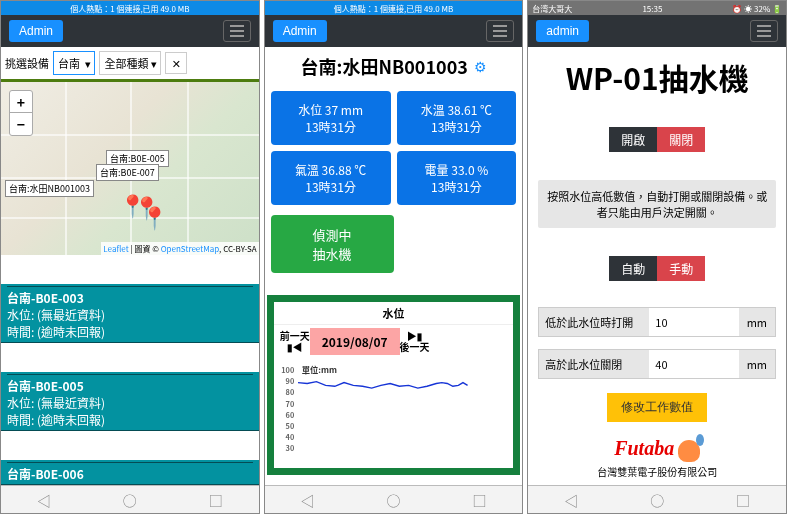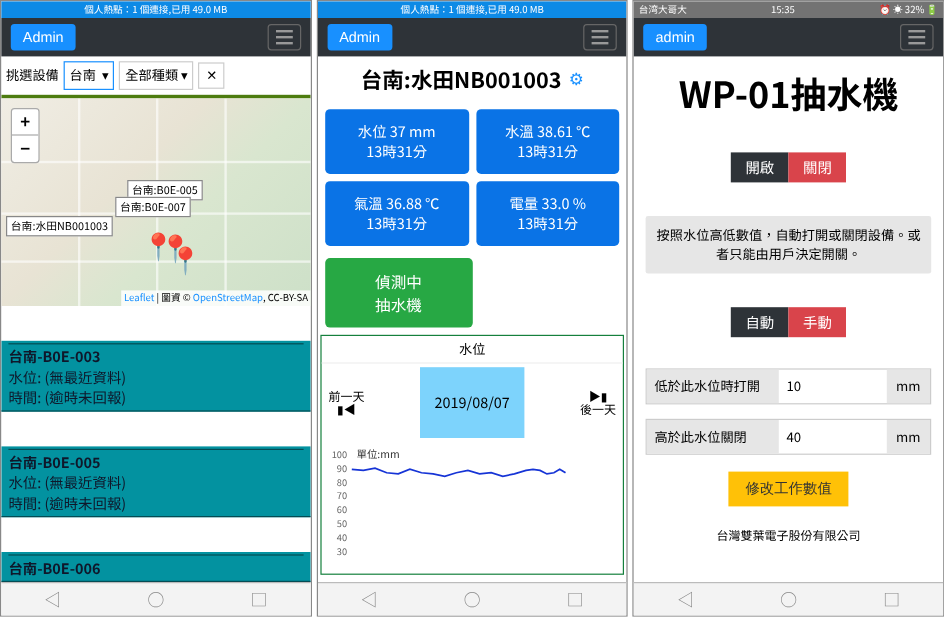--- a/index.html
+++ b/index.html
@@ -21,33 +21,33 @@
   .road { position: absolute; background: #fff; opacity: 0.6; }
   .road.h { height: 2px; width: 100%; }
   .road.v { width: 2px; height: 100%; }
   .zoom { position: absolute; top: 8px; left: 8px; background: #fff; border: 1px solid #aaa; border-radius: 3px; overflow: hidden; }
   .zoom div { width: 22px; height: 22px; display: flex; align-items: center; justify-content: center; font-weight: bold; cursor: pointer; font-size: 14px; }
   .zoom div:first-child { border-bottom: 1px solid #aaa; }
   .marker { position: absolute; color: #0066dd; font-size: 22px; }
   .marker-label { position: absolute; background: #fff; border: 1px solid #888; font-size: 9px; padding: 1px 3px; white-space: nowrap; }
   .map-attr { position: absolute; bottom: 0; right: 0; background: rgba(255,255,255,0.85); font-size: 8px; padding: 1px 2px; }
   .map-attr a { color: #1890ff; text-decoration: none; }
-  .list-item { background: #0392a0; color: #0f172a; padding: 2px 6px; border-bottom: 1px solid #044c54; font-size: 12px; margin-top: 29px; }
+  .list-item { background: #0392a0; color: #ffffff; padding: 2px 6px; border-bottom: 1px solid #044c54; font-size: 12px; margin-top: 29px; }
   .list-item .title { font-weight: bold; border-top: 1px solid #044c54; padding-top: 2px; }
   .device-title-row { display: flex; align-items: center; justify-content: center; padding: 6px; gap: 6px; }
   .device-title { font-size: 18px; font-weight: bold; }
   .gear { color: #1890ff; font-size: 14px; }
   .card-grid { display: grid; grid-template-columns: 1fr 1fr; gap: 6px; padding: 6px; }
   .card { background: #0a73e6; color: #fff; border-radius: 4px; padding: 10px 4px; text-align: center; font-size: 12px; }
   .pump-btn { background: #27a844; color: #fff; margin: 4px 6px 6px; padding: 10px; text-align: center; border-radius: 4px; font-size: 13px; width: calc(50% - 6px); }
-  .chart-area { border: 1px solid #15803d; margin: 0 2px; font-size: 11px; }
+  .chart-area { border: 7px solid #15803d; margin: 16px 2px; font-size: 11px; font-weight: bold; }
   .chart-title { text-align: center; padding: 3px; border-bottom: 1px solid #eee; }
-  .date-nav { display: flex; align-items: center; justify-content: space-between; padding: 3px 6px; font-size: 10px; }
+  .date-nav { display: flex; align-items: center; padding: 3px 6px; font-size: 10px; }
   .date-btn { display: flex; flex-direction: column; align-items: center; line-height: 1; gap: 1px; }
-  .date-display { background: #7dd3fc; padding: 21px 12px; font-size: 12px; }
+  .date-display { background: #fca5a5; padding: 5px 12px; font-size: 12px; }
   svg.chart-svg { width: 100%; height: 110px; display: block; }
   .p3-title { text-align: center; font-size: 30px; font-weight: bold; padding: 8px; }
   .toggle-group { display: flex; justify-content: center; margin: 20px 0; }
   .toggle-btn { padding: 4px 12px; font-size: 12px; color: #fff; }
   .toggle-on { background: #2e3338; }
   .toggle-off { background: #d9444b; }
   .desc { background: #e6e6e6; margin: 8px 10px; padding: 8px; font-size: 11px; text-align: center; border-radius: 2px; }
   .input-row { display: flex; align-items: stretch; margin: 6px 10px; border: 1px solid #ccc; font-size: 11px; }
   .input-row .label { background: #e6e6e6; padding: 6px; flex: 0 0 110px; display: flex; align-items: center; }
   .input-row .val { flex: 1; padding: 6px; display: flex; align-items: center; }
@@ -230,20 +230,21 @@
         <div class="val">10</div>
         <div class="unit">mm</div>
       </div>
       <div class="input-row">
         <div class="label">高於此水位關閉</div>
         <div class="val">40</div>
         <div class="unit">mm</div>
       </div>
       <button class="modify-btn">修改工作數值</button>
       <div class="footer-logo">
+        <div><span class="brand">Futaba</span><span class="character"></span></div>
         <div class="sub">台灣雙葉電子股份有限公司</div>
       </div>
     </div>
     <div class="softkeys">
       <span>◁</span>
       <span>○</span>
       <span>□</span>
     </div>
   </div>
 

